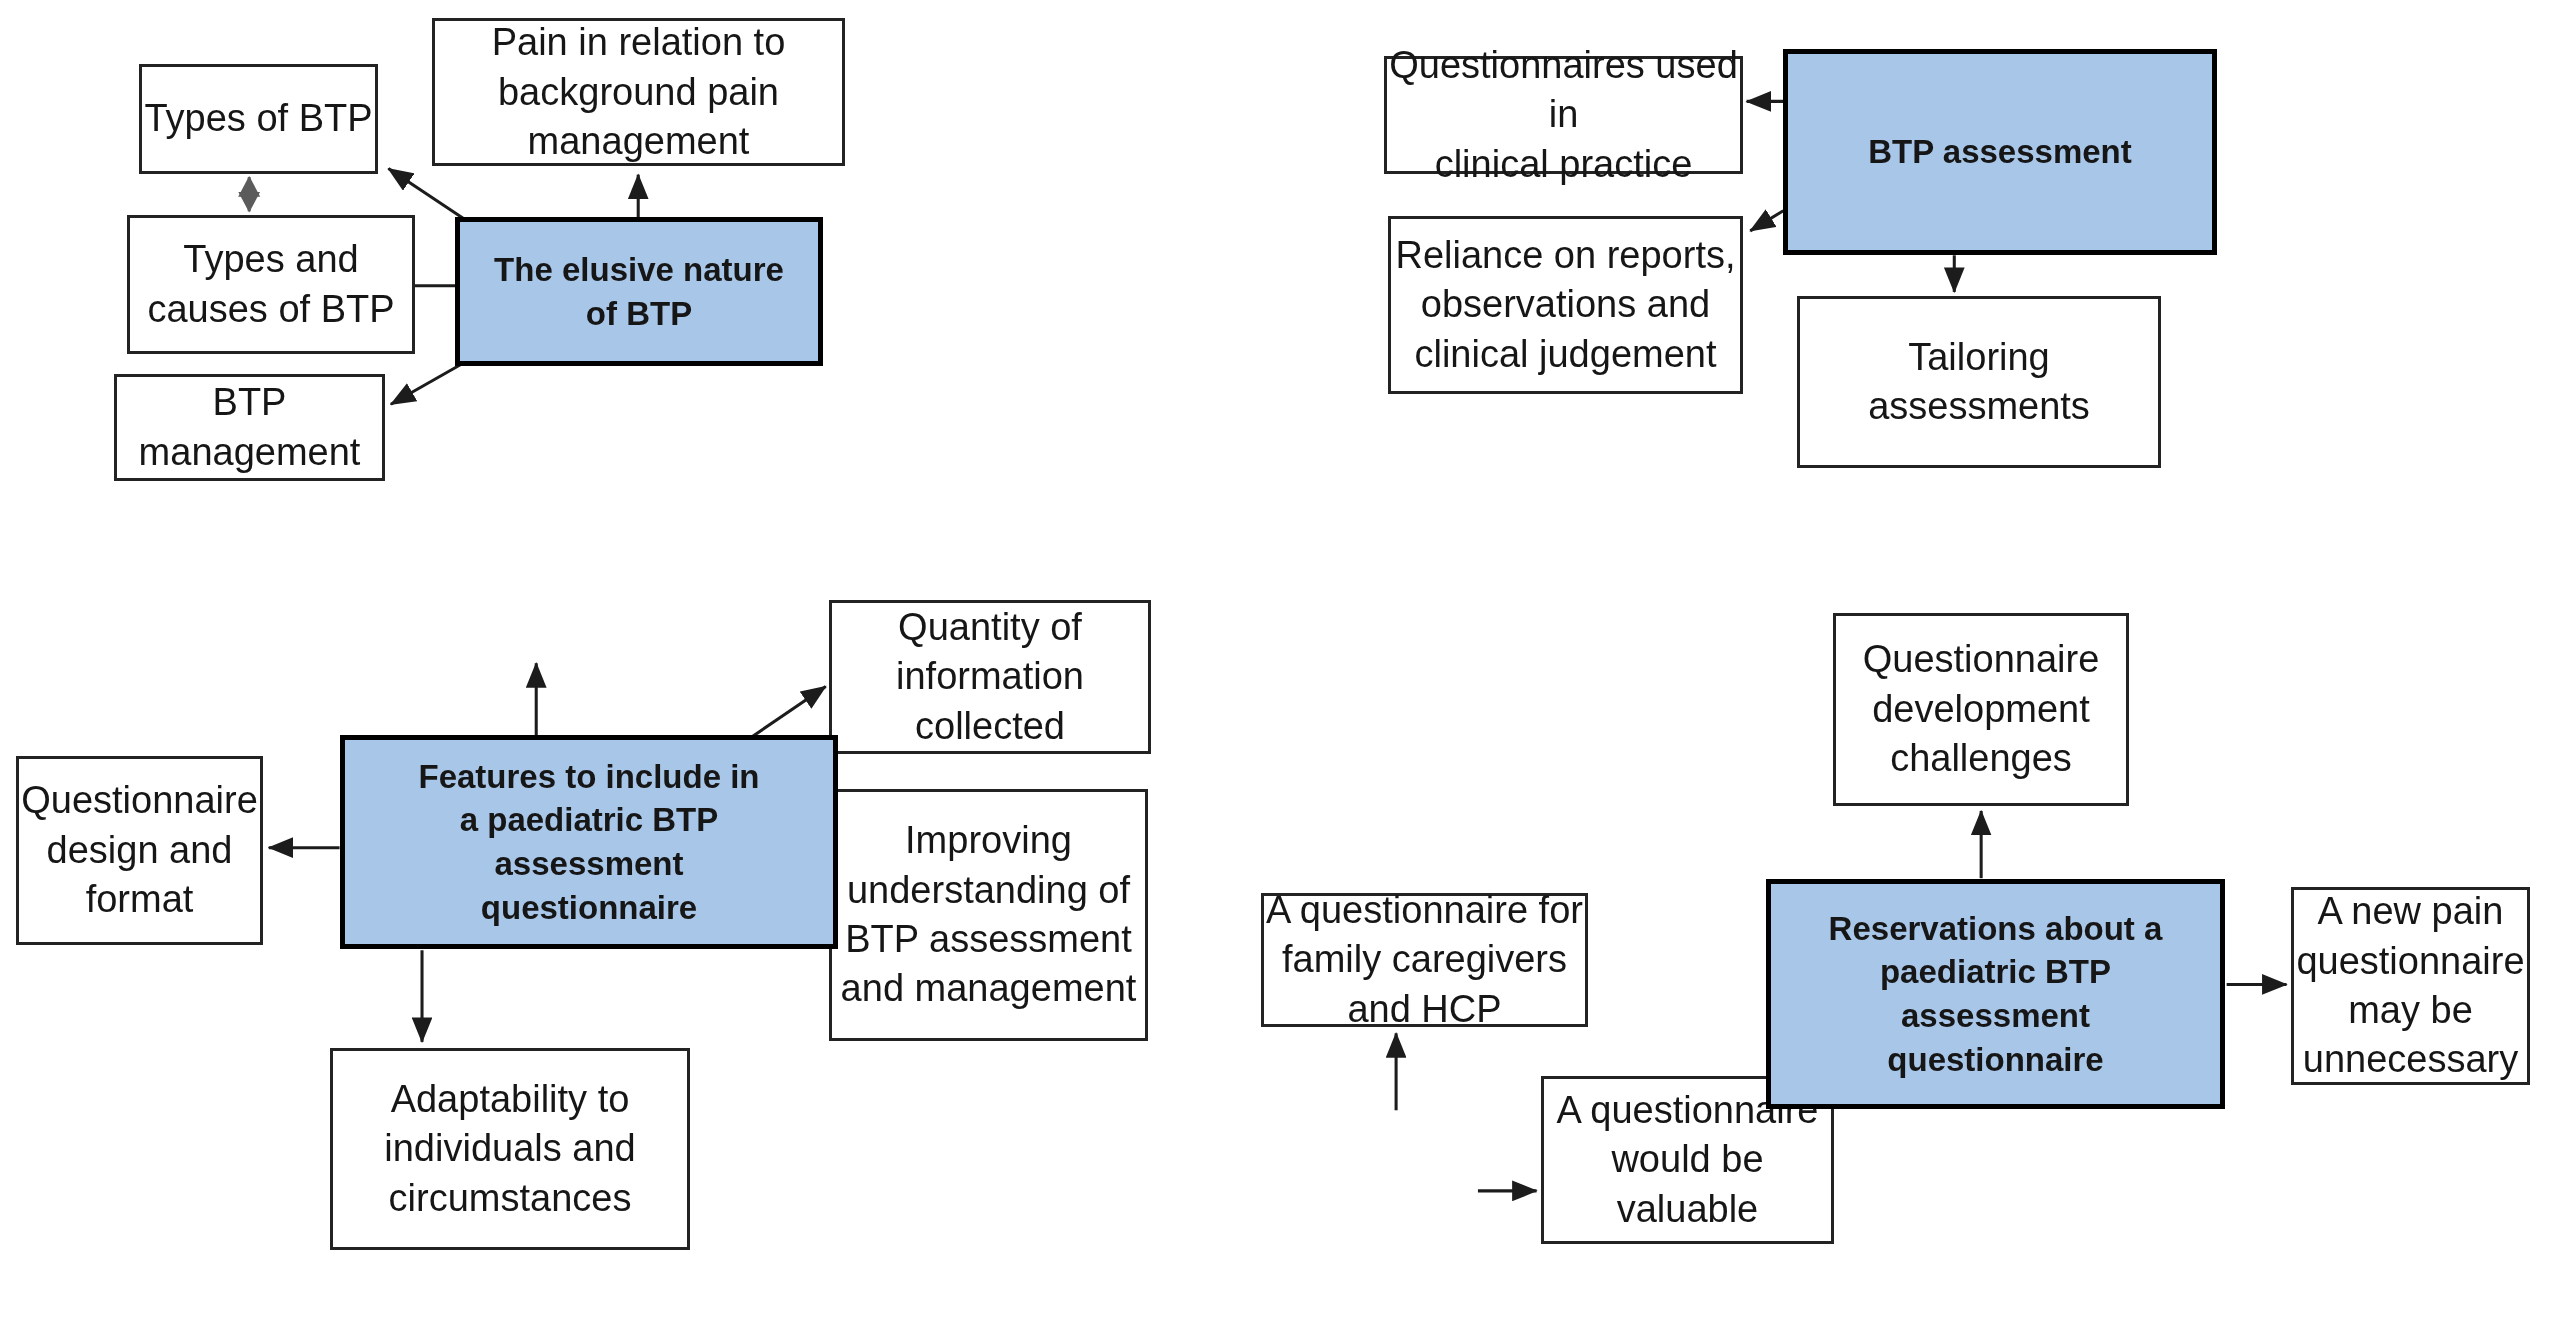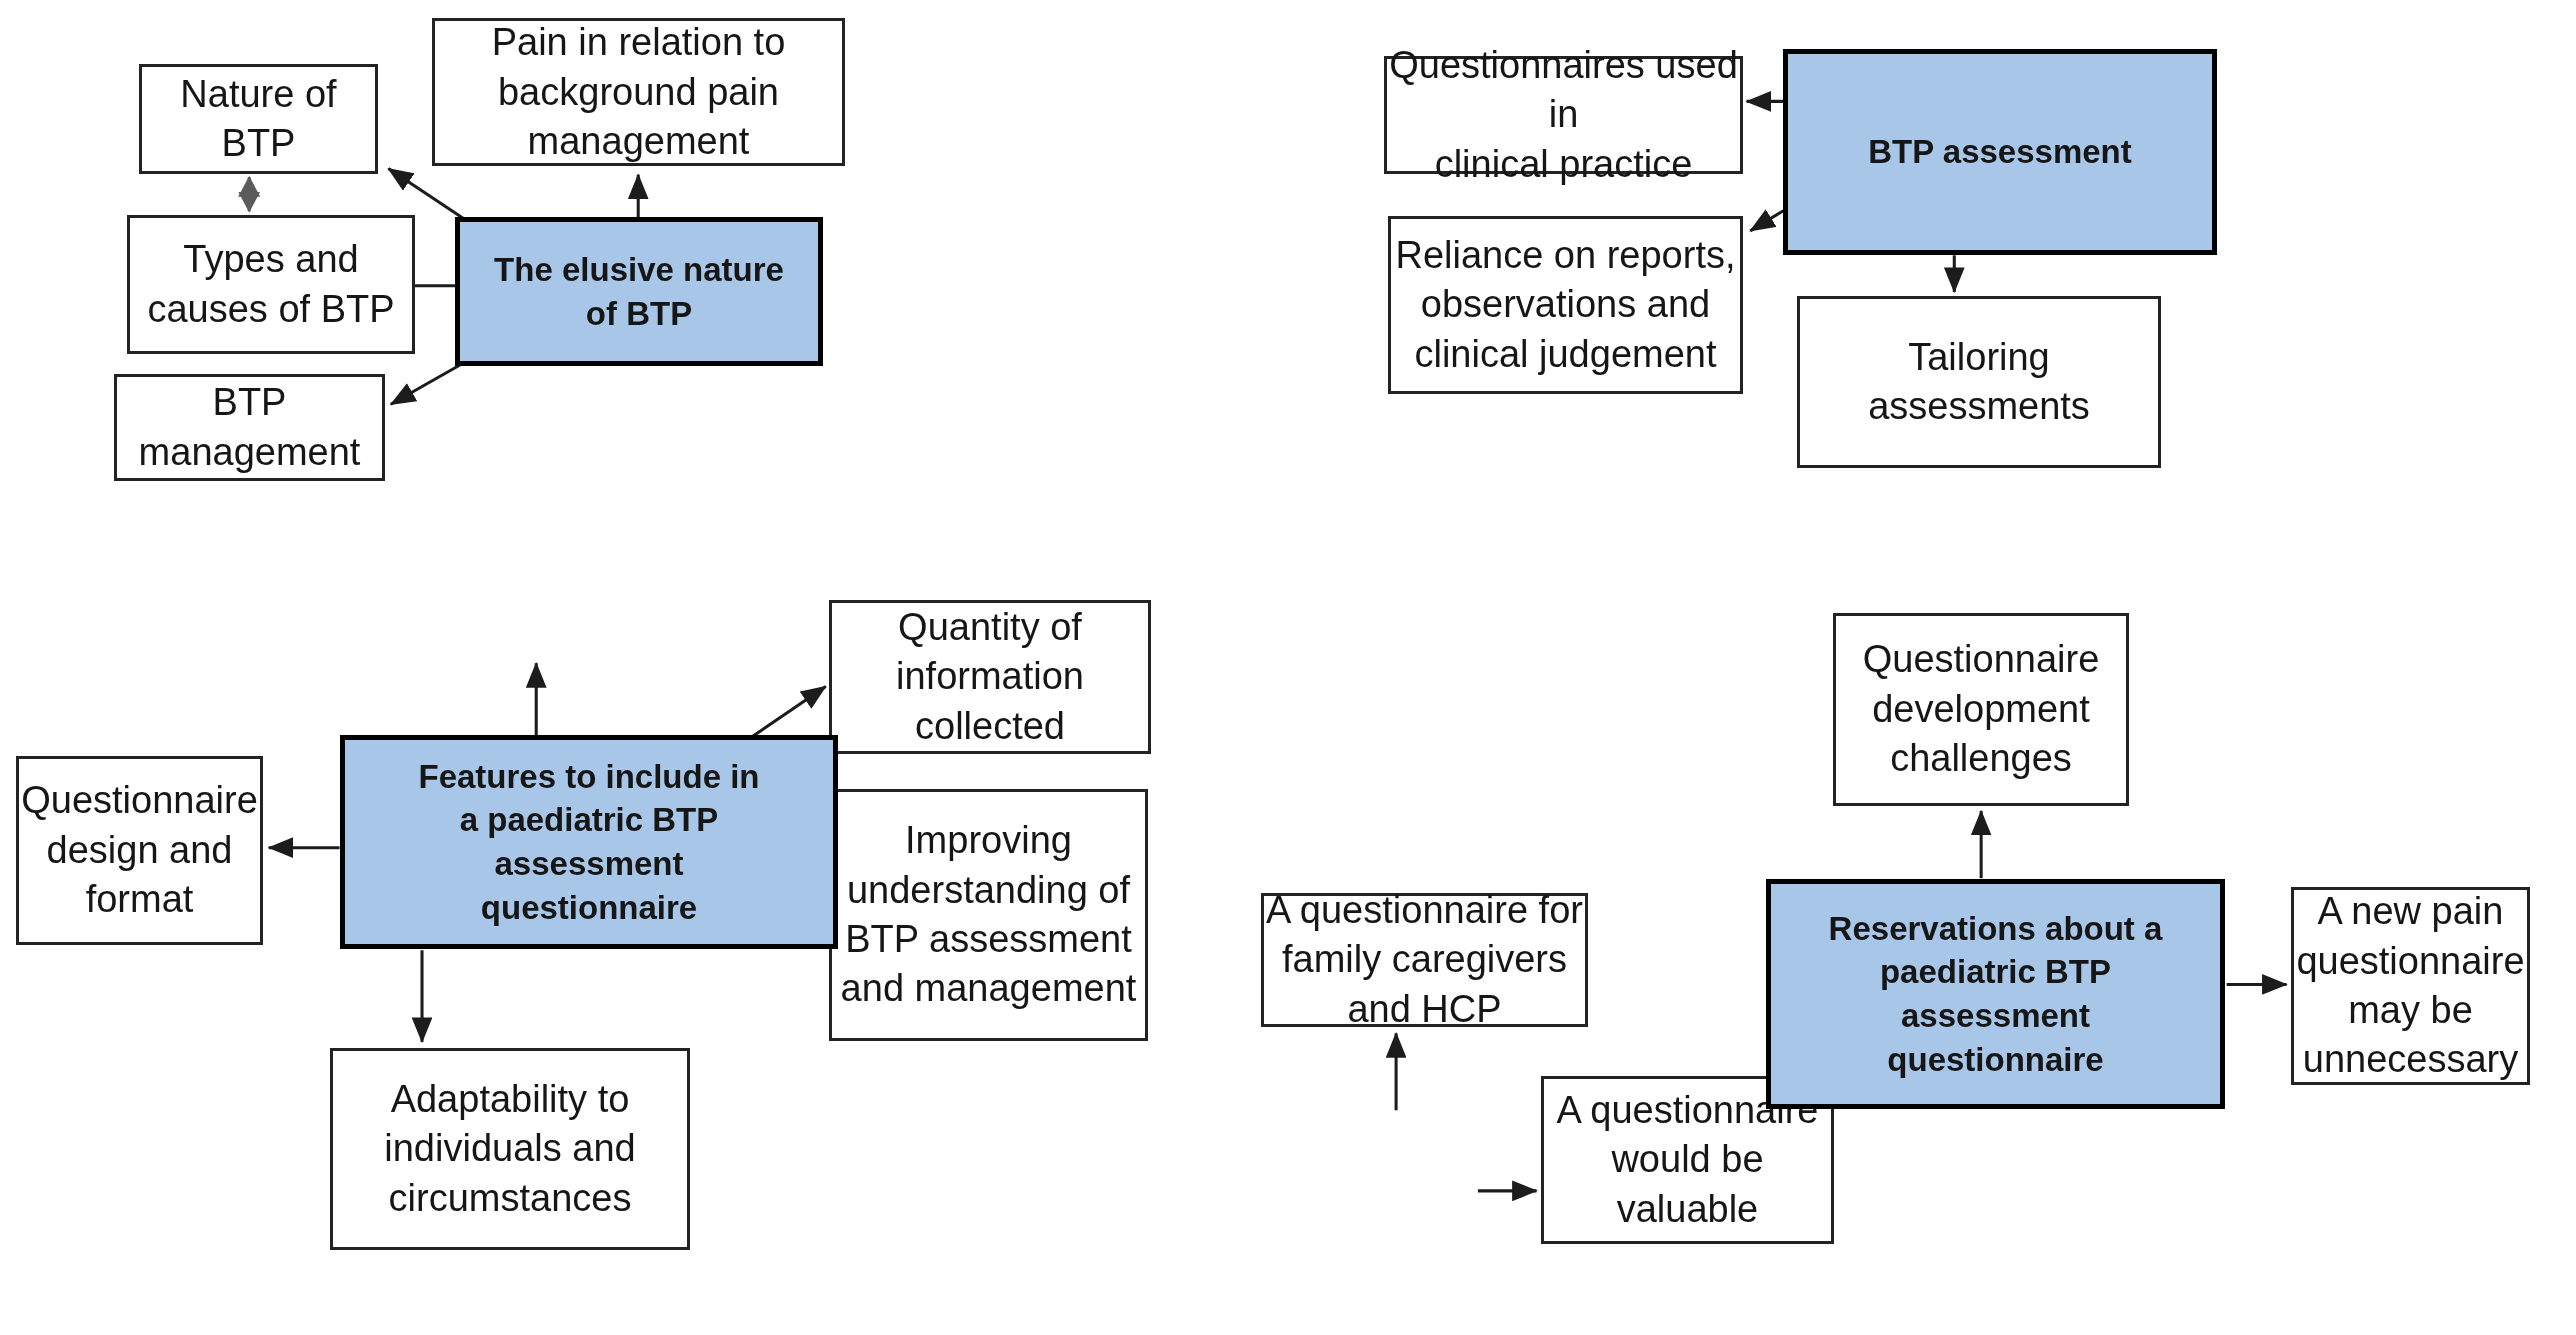--- a/index.html
+++ b/index.html
@@ -93,21 +93,21 @@
     <line class="arrow" x1="691" y1="1556" x2="691" y2="1706" marker-end="url(#ah)"></line>
 
     <line class="arrow" x1="2286" y1="1818" x2="2286" y2="1692" marker-end="url(#ah)"></line>
     <line class="arrow" x1="2420" y1="1950" x2="2516" y2="1950" marker-end="url(#ah)"></line>
 
     <line class="arrow" x1="3244" y1="1438" x2="3244" y2="1328" marker-end="url(#ah)"></line>
     <line class="arrow" x1="3646" y1="1612" x2="3744" y2="1612" marker-end="url(#ah)"></line>
   </svg>
 
   <div class="box sat" style="left:139px;top:64px;width:239px;height:110px">
-    <span>Nature of BTP</span>
+    <span>Types of BTP</span>
   </div>
   <div class="box sat" style="left:432px;top:18.3px;width:413px;height:148px">
     <span>Pain in relation to
 background pain
 management</span>
   </div>
   <div class="box sat" style="left:127px;top:215px;width:288px;height:139px">
     <span>Types and
 causes of BTP</span>
   </div>

